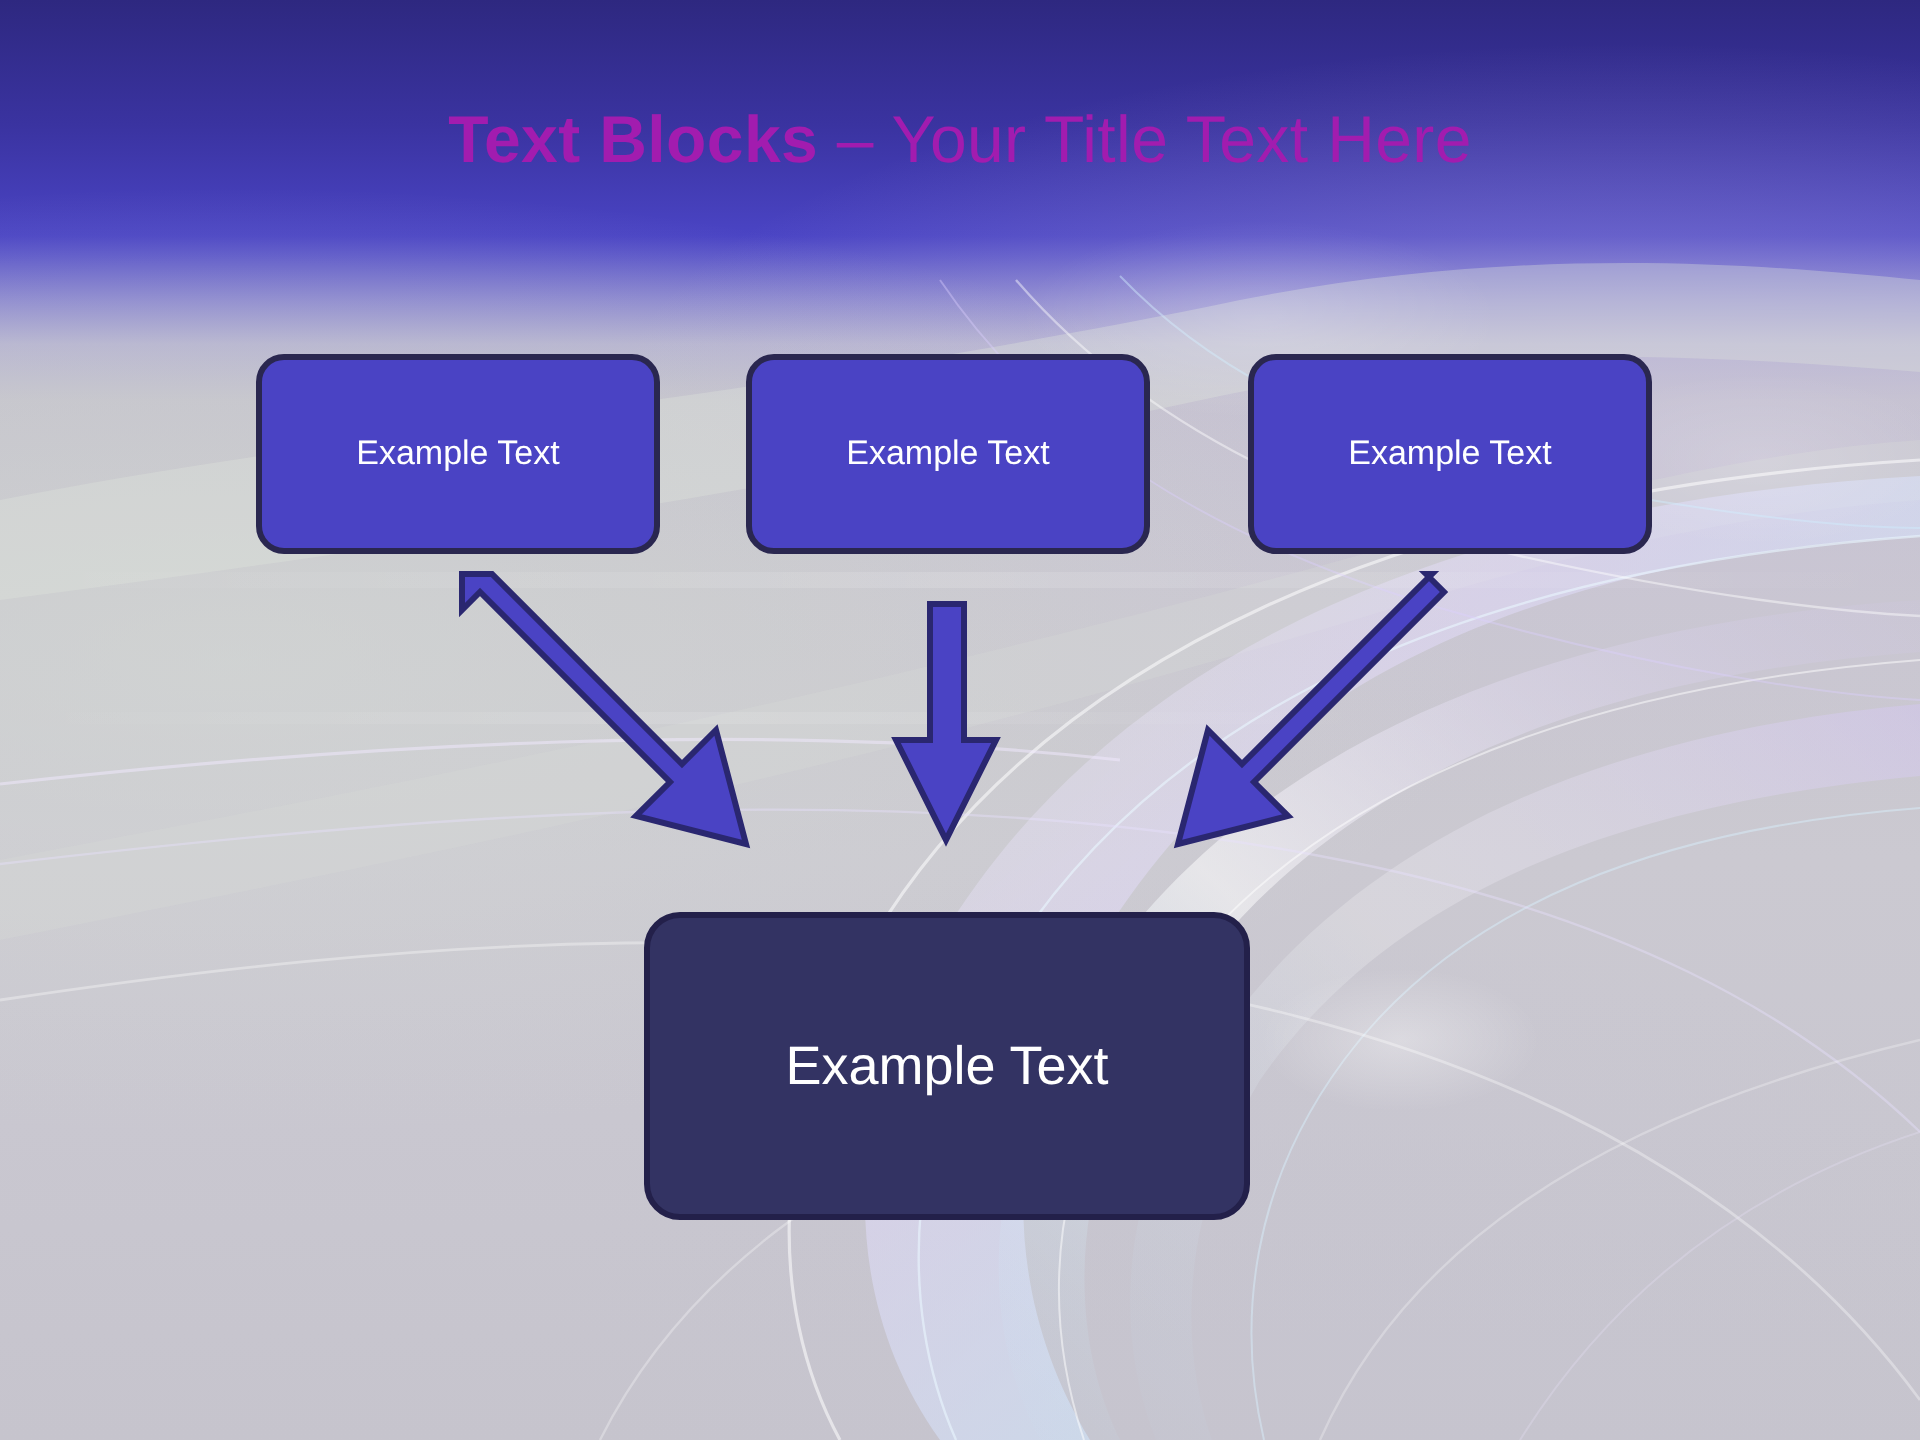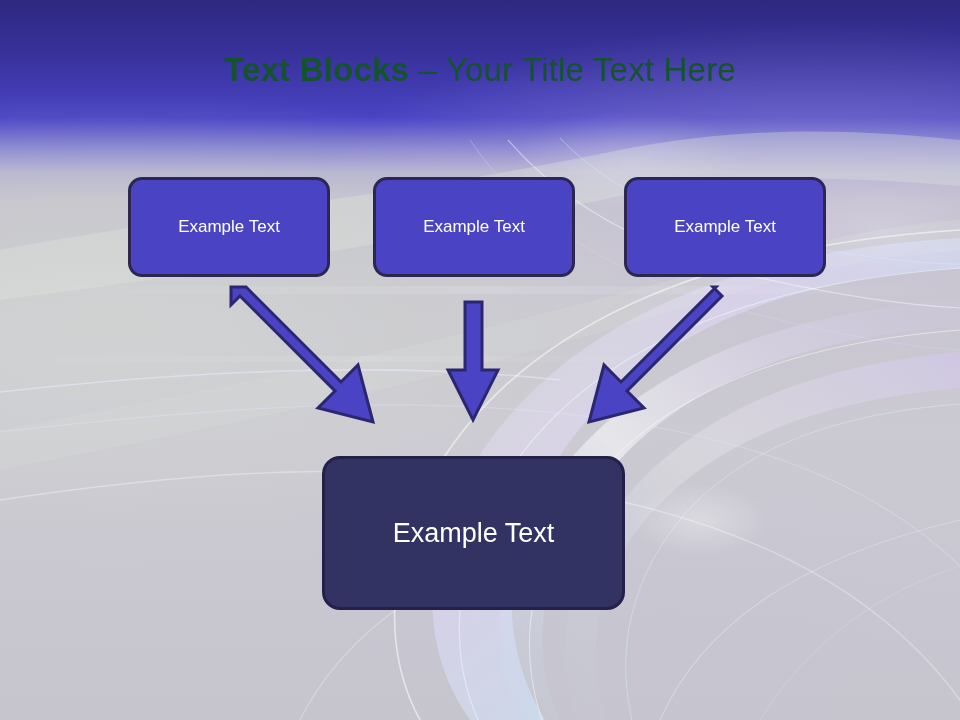--- a/index.html
+++ b/index.html
@@ -44,21 +44,21 @@
   }
   .streaks { position: absolute; inset: 0; }
 
   
   #title {
     position: absolute;
     left: 0;
     top: 50px;
     width: 960px;
     text-align: center;
-    color: #14532d;
+    color: #a21caf;
     font-size: 33px;
     line-height: 40px;
     letter-spacing: .2px;
     white-space: nowrap;
   }
   #title .t-bold { font-weight: bold; }
   #title .t-rest { font-weight: normal; }
 
   
   .topbox {

